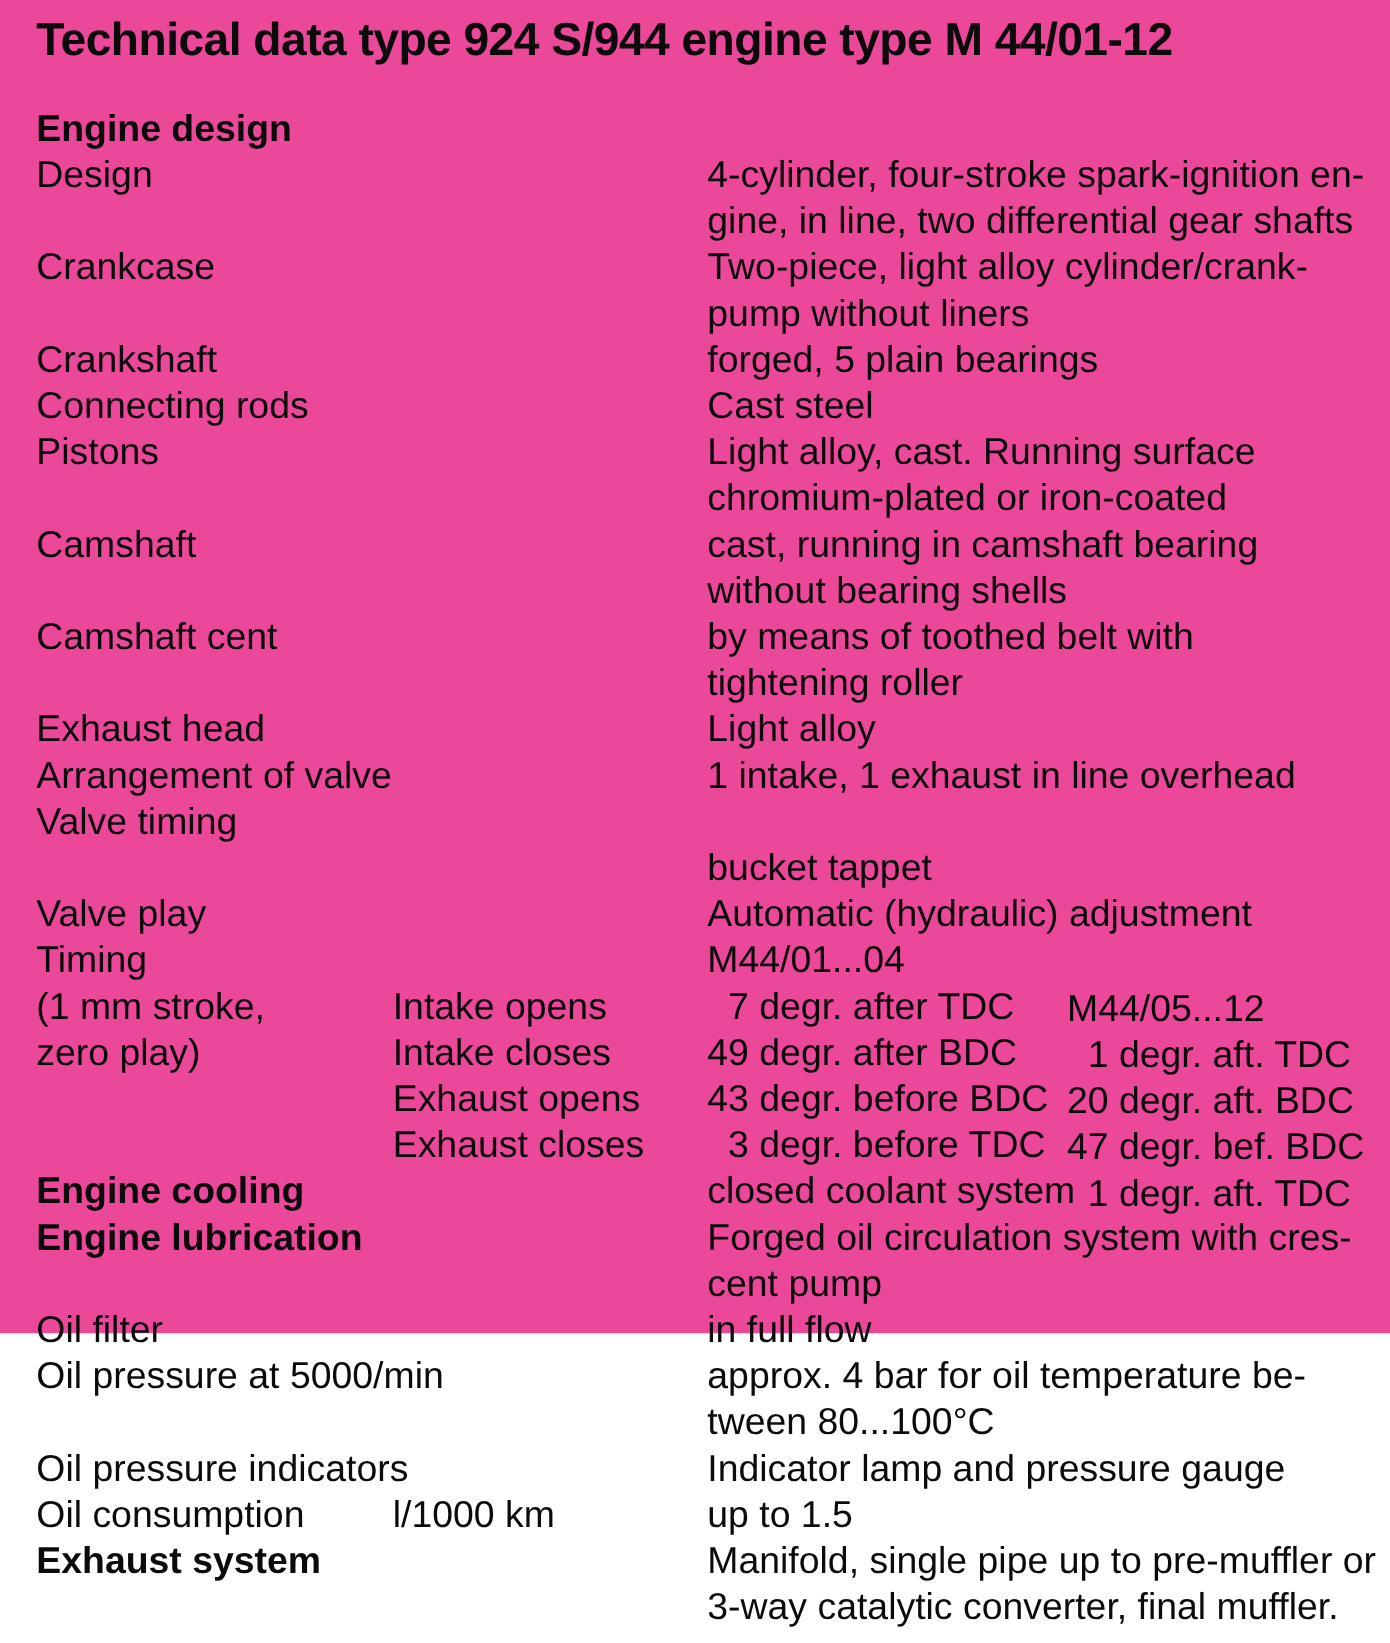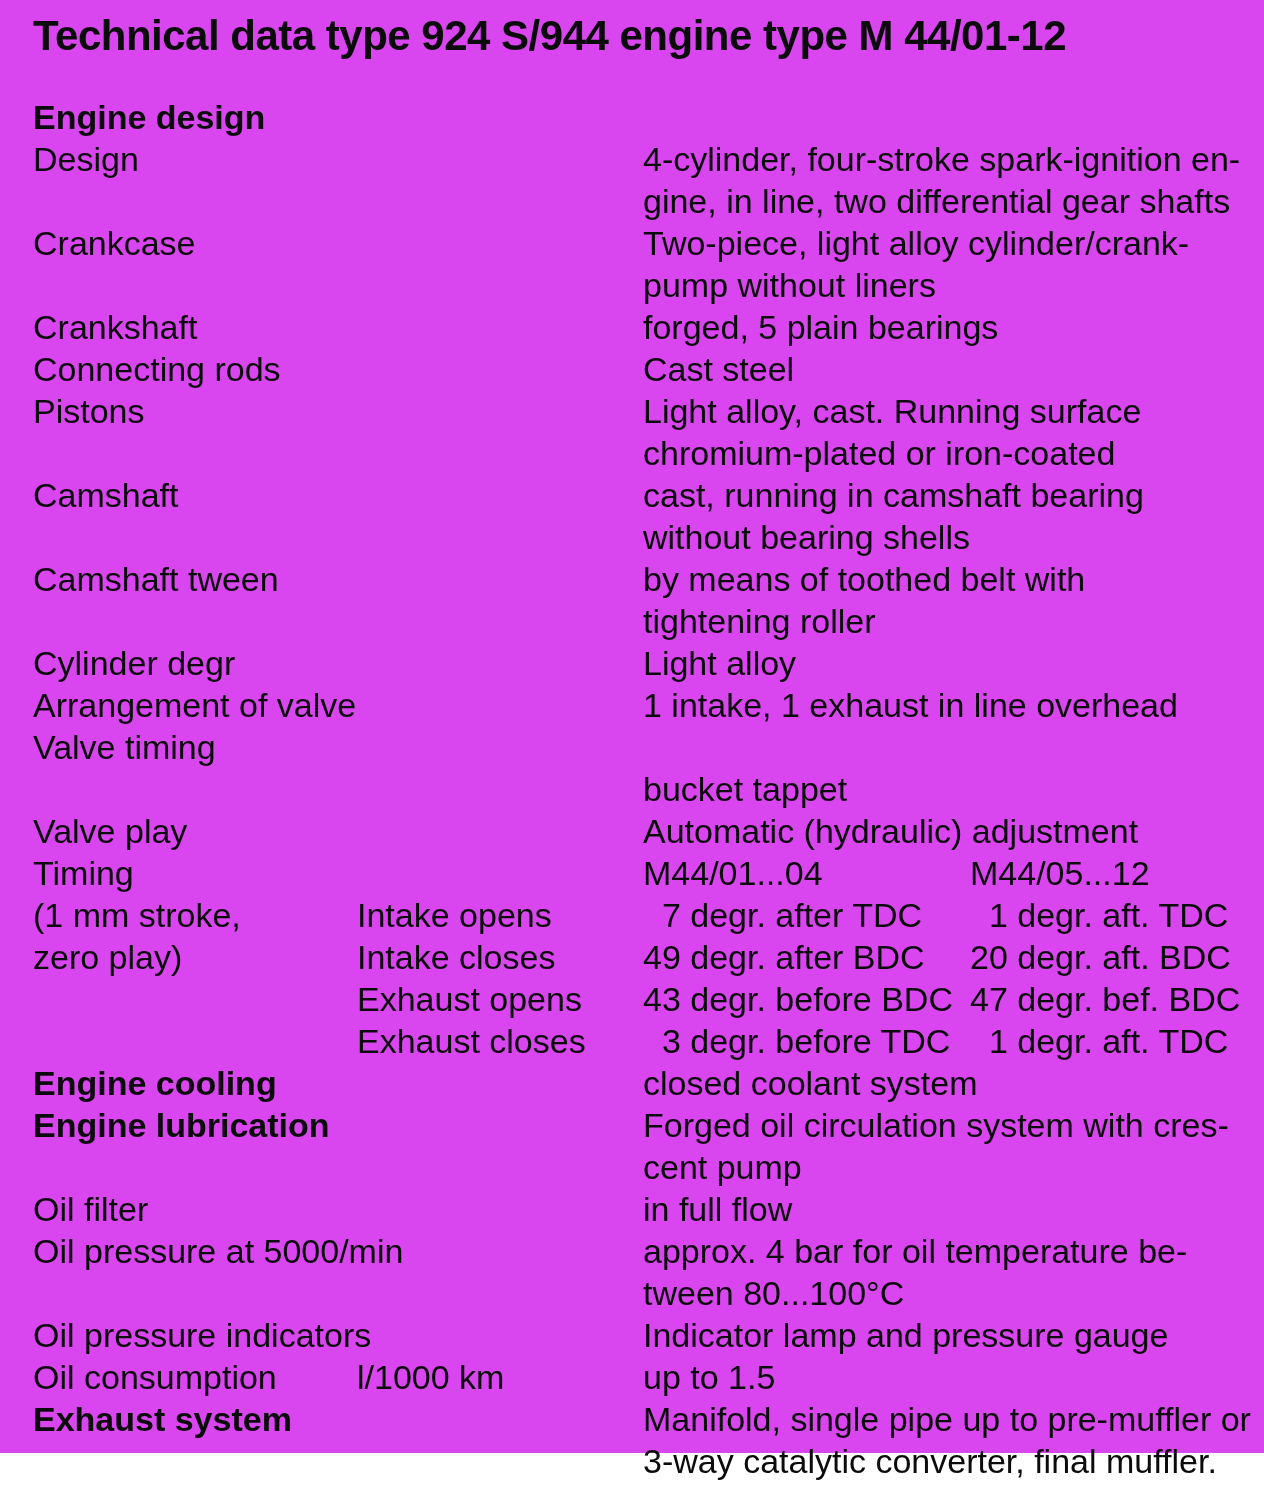--- a/index.html
+++ b/index.html
@@ -10,22 +10,22 @@
   body {
     width: 1264px;
     height: 1494px;
     font-family: "Liberation Sans", sans-serif;
     color: #0b0b0b;
     overflow: hidden;
   }
   .page {
     position: relative;
     width: 1264px;
-    height: 1453px;
-    background: #d946ef;
+    height: 1212px;
+    background: #ec4899;
   }
   .title {
     position: absolute;
     left: 33px;
     top: 12px;
     font-size: 42px;
     font-weight: bold;
     line-height: 48px;
     letter-spacing: -0.5px;
     white-space: nowrap;
@@ -43,21 +43,21 @@
   }
   .row span {
     position: absolute;
     top: 0;
     line-height: 42px;
     white-space: pre;
   }
   .col-label  { left: 0; }
   .col-sub    { left: 324px; }
   .col-value  { left: 610px; }
-  .col-value2 { left: 937px; }
+  .col-value2 { left: 937px; margin-top: 44px; }
   .bold { font-weight: bold; }
 </style>
 </head>
 <body>
 
 <div class="page">
   <div class="title">Technical data type 924 S/944 engine type M 44/01-12</div>
   <div class="rows">
       <div class="row">
         <span class="col-label bold">Engine design</span>
@@ -92,28 +92,28 @@
         <span class="col-value">chromium-plated or iron-coated</span>
       </div>
       <div class="row">
         <span class="col-label">Camshaft</span>
         <span class="col-value">cast, running in camshaft bearing</span>
       </div>
       <div class="row">
         <span class="col-value">without bearing shells</span>
       </div>
       <div class="row">
-        <span class="col-label">Camshaft tween</span>
+        <span class="col-label">Camshaft cent</span>
         <span class="col-value">by means of toothed belt with</span>
       </div>
       <div class="row">
         <span class="col-value">tightening roller</span>
       </div>
       <div class="row">
-        <span class="col-label">Cylinder degr</span>
+        <span class="col-label">Exhaust head</span>
         <span class="col-value">Light alloy</span>
       </div>
       <div class="row">
         <span class="col-label">Arrangement of valve</span>
         <span class="col-value">1 intake, 1 exhaust in line overhead</span>
       </div>
       <div class="row">
         <span class="col-label">Valve timing</span>
       </div>
       <div class="row">

